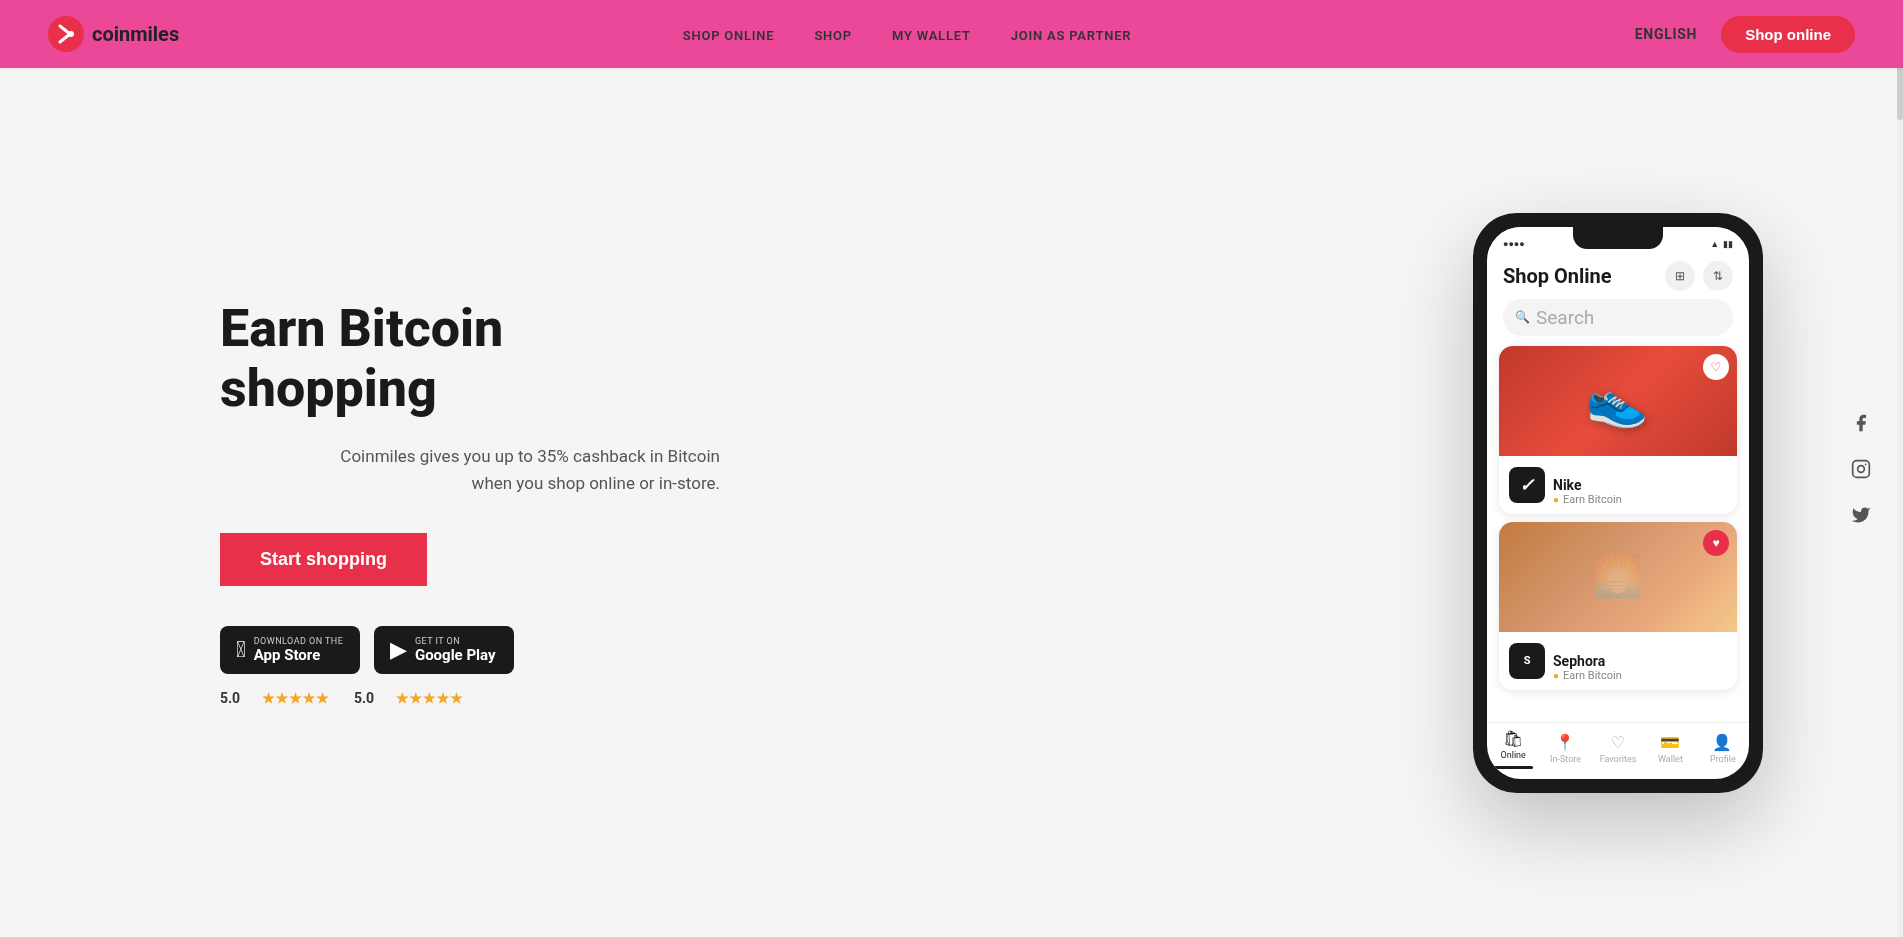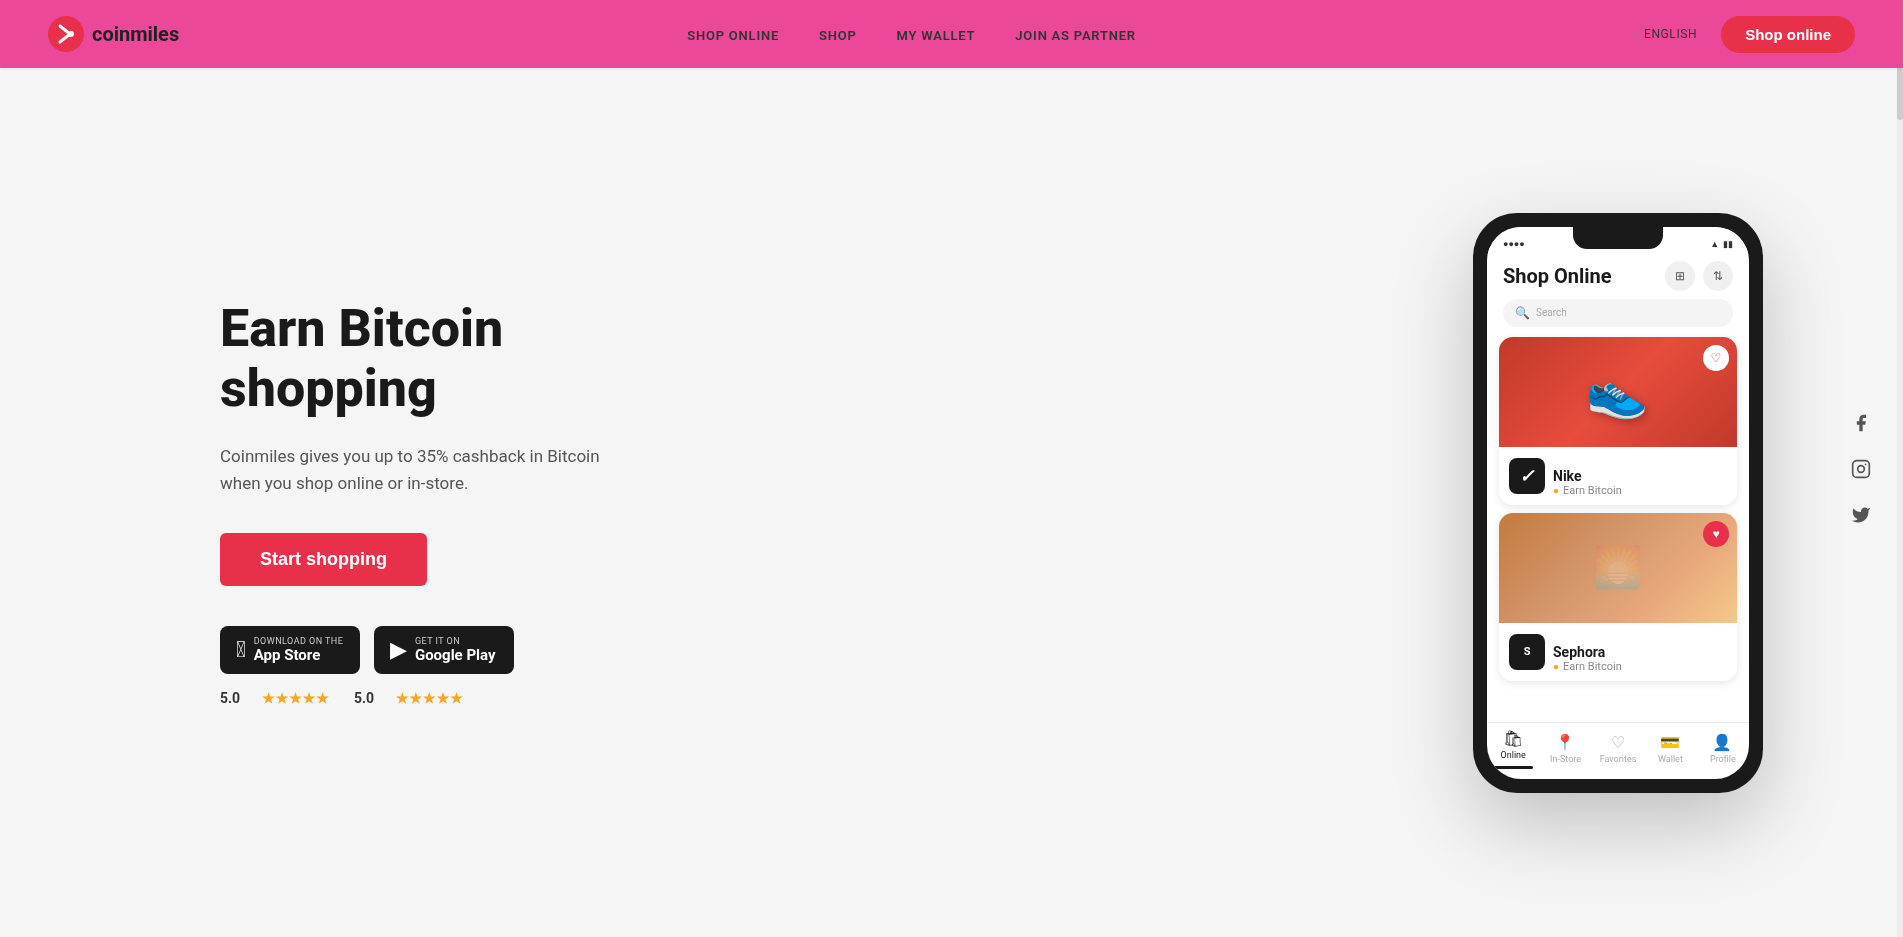--- a/index.html
+++ b/index.html
@@ -49,22 +49,22 @@
       font-weight: 600;
       letter-spacing: 0.06em;
       color: #333;
     }
     .nav-right {
       display: flex;
       align-items: center;
       gap: 24px;
     }
     .lang-label {
-      font-size: 12px;
-      font-weight: 400;
+      font-size: 14px;
+      font-weight: 700;
       color: #333;
       letter-spacing: 0.05em;
     }
     .btn-shop-online {
       background: #e8304a;
       color: #fff;
       border: none;
       border-radius: 24px;
       padding: 10px 24px;
       font-size: 15px;
@@ -89,26 +89,27 @@
       font-weight: 800;
       color: #1a1a1a;
       line-height: 1.15;
       margin-bottom: 24px;
     }
     .hero-sub {
       font-size: 17px;
       color: #555;
       line-height: 1.6;
       margin-bottom: 36px;
+      text-align: right;
     }
     .btn-start-shopping {
       background: #e8304a;
       color: #fff;
       border: none;
-      border-radius: 6px;
+      border-radius: 0;
       padding: 16px 40px;
       font-size: 18px;
       font-weight: 600;
       cursor: pointer;
       margin-bottom: 40px;
       display: inline-block;
     }
     .app-badges {
       display: flex;
       gap: 14px;
@@ -233,21 +234,21 @@
     .phone-search {
       margin: 0 16px 10px;
       background: #f4f4f4;
       border-radius: 20px;
       display: flex;
       align-items: center;
       gap: 6px;
       padding: 7px 12px;
     }
     .search-icon-ph { font-size: 12px; color: #999; }
-    .phone-search-text { font-size: 10px; color: #aaa; }
+    .phone-search-text { font-size: 19px; color: #aaa; }
 
     .phone-card {
       margin: 0 12px 8px;
       border-radius: 14px;
       overflow: hidden;
       box-shadow: 0 2px 8px rgba(0,0,0,0.10);
     }
     .card-img {
       height: 110px;
       position: relative;

